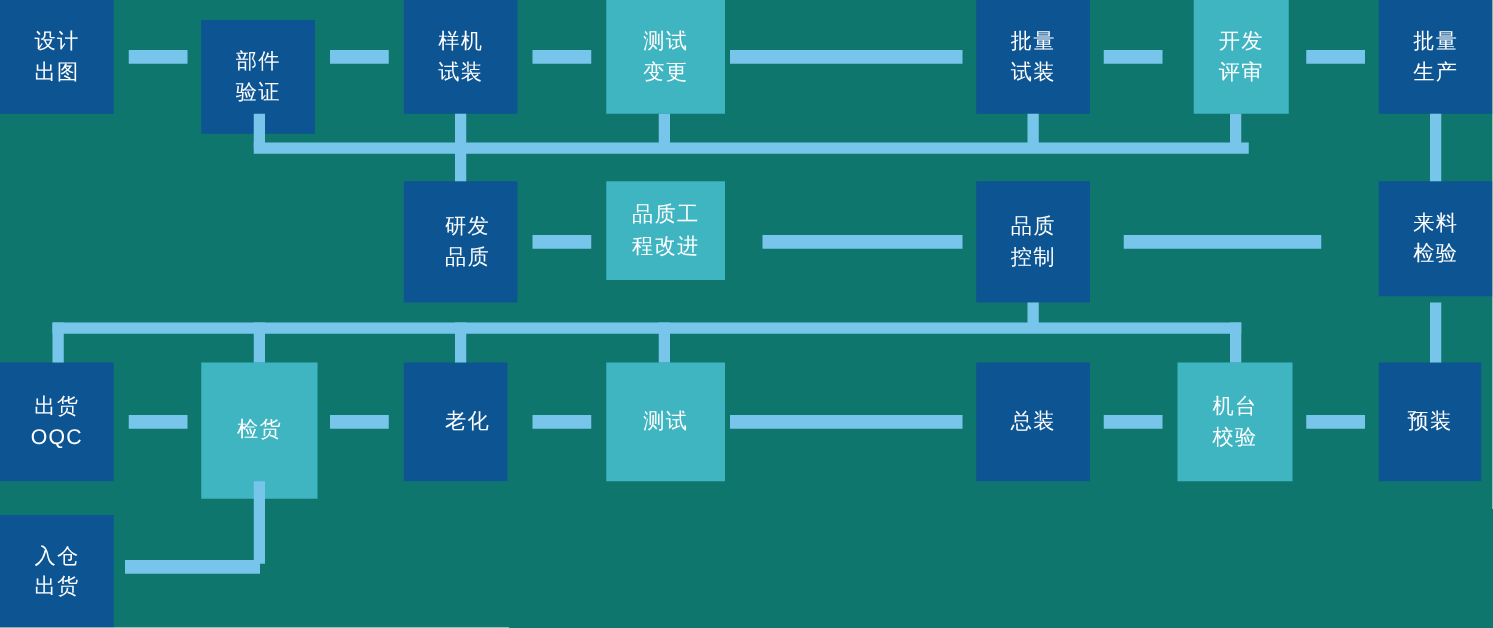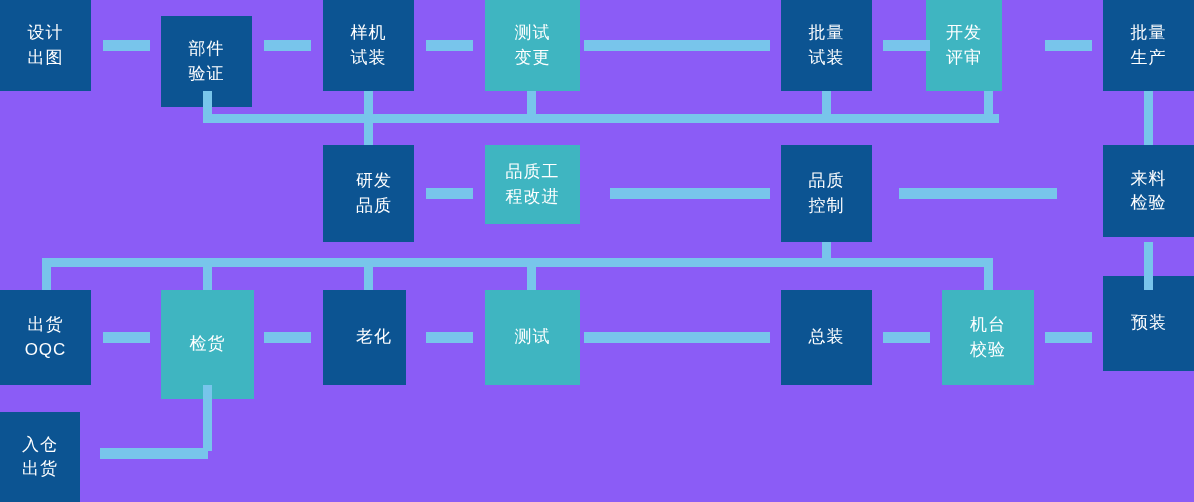--- a/index.html
+++ b/index.html
@@ -5,21 +5,21 @@
 <style>
   html,body{margin:0;padding:0;background:#ffffff;}
   body{
     font-family:"Liberation Sans","DejaVu Sans",sans-serif;
     -webkit-font-smoothing:antialiased;
   }
   #stage{
     position:relative;
     width:1194px;
     height:502px;
-    background:#8b5cf6;
+    background:#0f766e;
     overflow:hidden;
   }
   .node{
     position:absolute;
     display:flex;
     align-items:center;
     justify-content:center;
     text-align:center;
     color:#ffffff;
     font-size:17px;
@@ -45,42 +45,42 @@
       <div class="node navy" style="left: 0px; top: 0px; width: 91px; height: 91px;">设计
 出图</div>
       <div class="node navy" style="left: 161px; top: 16px; width: 91px; height: 91px;">部件
 验证</div>
       <div class="node navy" style="left: 323px; top: 0px; width: 91px; height: 91px;">样机
 试装</div>
       <div class="node teal" style="left: 485px; top: 0px; width: 95px; height: 91px;">测试
 变更</div>
       <div class="node navy" style="left: 781px; top: 0px; width: 91px; height: 91px;">批量
 试装</div>
-      <div class="node teal" style="left: 926px; top: 0px; width: 76px; height: 91px;">开发
+      <div class="node teal" style="left: 955px; top: 0px; width: 76px; height: 91px;">开发
 评审</div>
       <div class="node navy" style="left: 1103px; top: 0px; width: 91px; height: 91px;">批量
 生产</div>
       <div class="node navy" style="left: 323px; top: 145px; width: 91px; height: 97px; padding-left: 13px;">研发
 品质</div>
       <div class="node teal" style="left: 485px; top: 145px; width: 95px; height: 79px;">品质工
 程改进</div>
       <div class="node navy" style="left: 781px; top: 145px; width: 91px; height: 97px;">品质
 控制</div>
       <div class="node navy" style="left: 1103px; top: 145px; width: 91px; height: 92px;">来料
 检验</div>
       <div class="node navy" style="left: 0px; top: 290px; width: 91px; height: 95px;">出货
 OQC</div>
       <div class="node teal" style="left: 161px; top: 290px; width: 93px; height: 109px;">检货</div>
       <div class="node navy" style="left: 323px; top: 290px; width: 83px; height: 95px; padding-left: 21px;">老化</div>
       <div class="node teal" style="left: 485px; top: 290px; width: 95px; height: 95px;">测试</div>
       <div class="node navy" style="left: 781px; top: 290px; width: 91px; height: 95px;">总装</div>
       <div class="node teal" style="left: 942px; top: 290px; width: 92px; height: 95px;">机台
 校验</div>
-      <div class="node navy" style="left: 1103px; top: 276px; width: 92px; height: 95px;">预装</div>
-      <div class="node navy" style="left: 0px; top: 412px; width: 80px; height: 90px;">入仓
+      <div class="node navy" style="left: 1103px; top: 290px; width: 82px; height: 95px;">预装</div>
+      <div class="node navy" style="left: 0px; top: 412px; width: 91px; height: 90px;">入仓
 出货</div>
     </div>
   <div id="connectors-layer">
       <div class="conn conn-h" style="left: 103px; top: 40px; width: 47px; height: 11px;"></div>
       <div class="conn conn-h" style="left: 264px; top: 40px; width: 47px; height: 11px;"></div>
       <div class="conn conn-h" style="left: 426px; top: 40px; width: 47px; height: 11px;"></div>
       <div class="conn conn-h" style="left: 584px; top: 40px; width: 186px; height: 11px;"></div>
       <div class="conn conn-h" style="left: 883px; top: 40px; width: 47px; height: 11px;"></div>
       <div class="conn conn-h" style="left: 1045px; top: 40px; width: 47px; height: 11px;"></div>
       <div class="conn conn-h" style="left: 426px; top: 188px; width: 47px; height: 11px;"></div>

